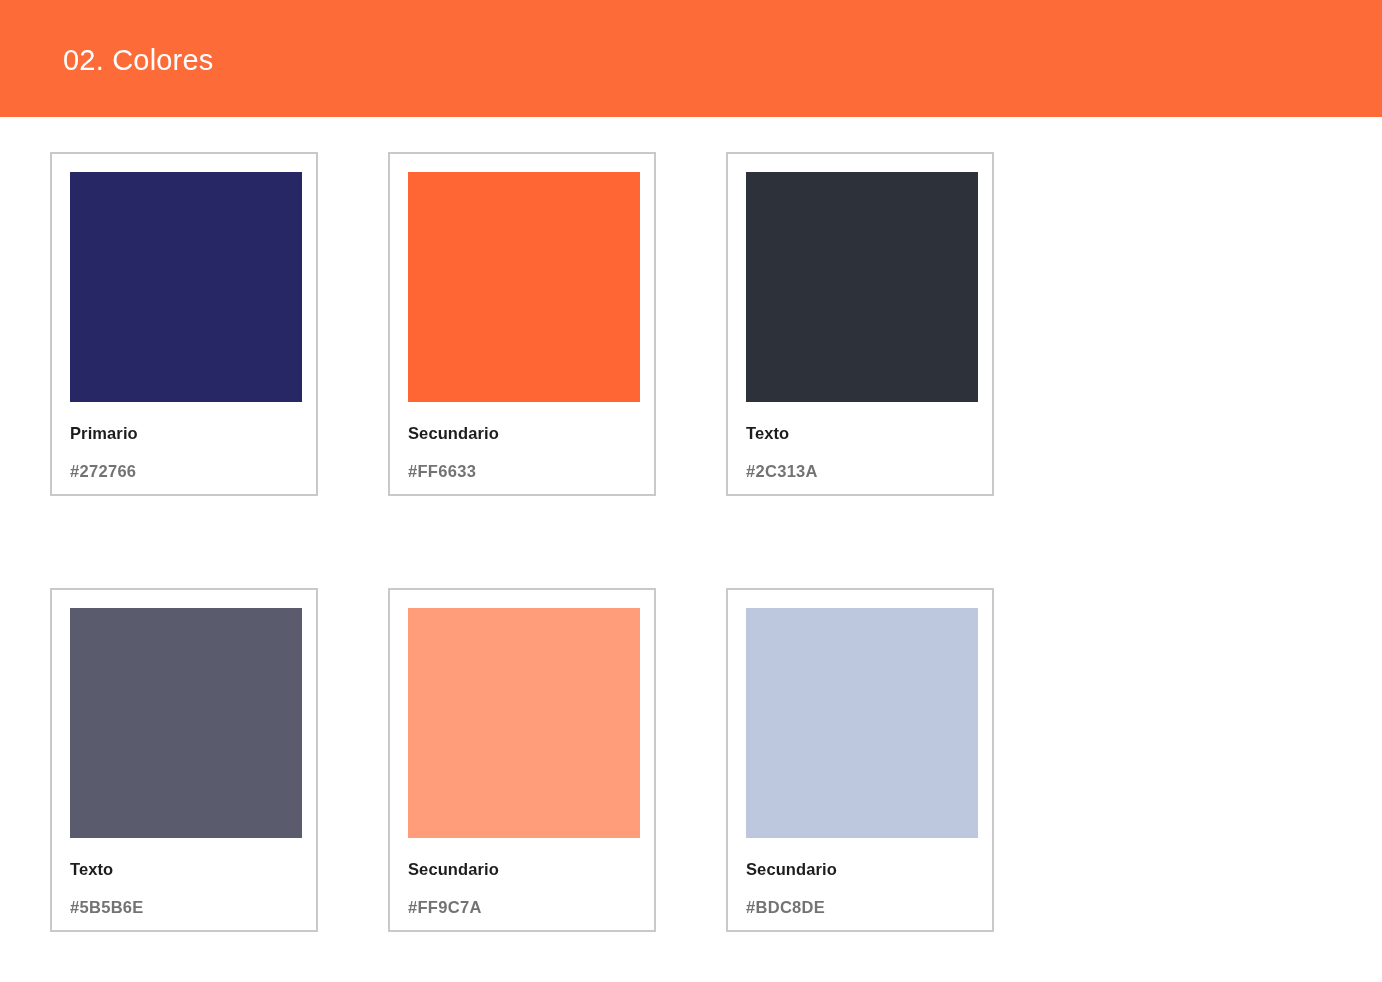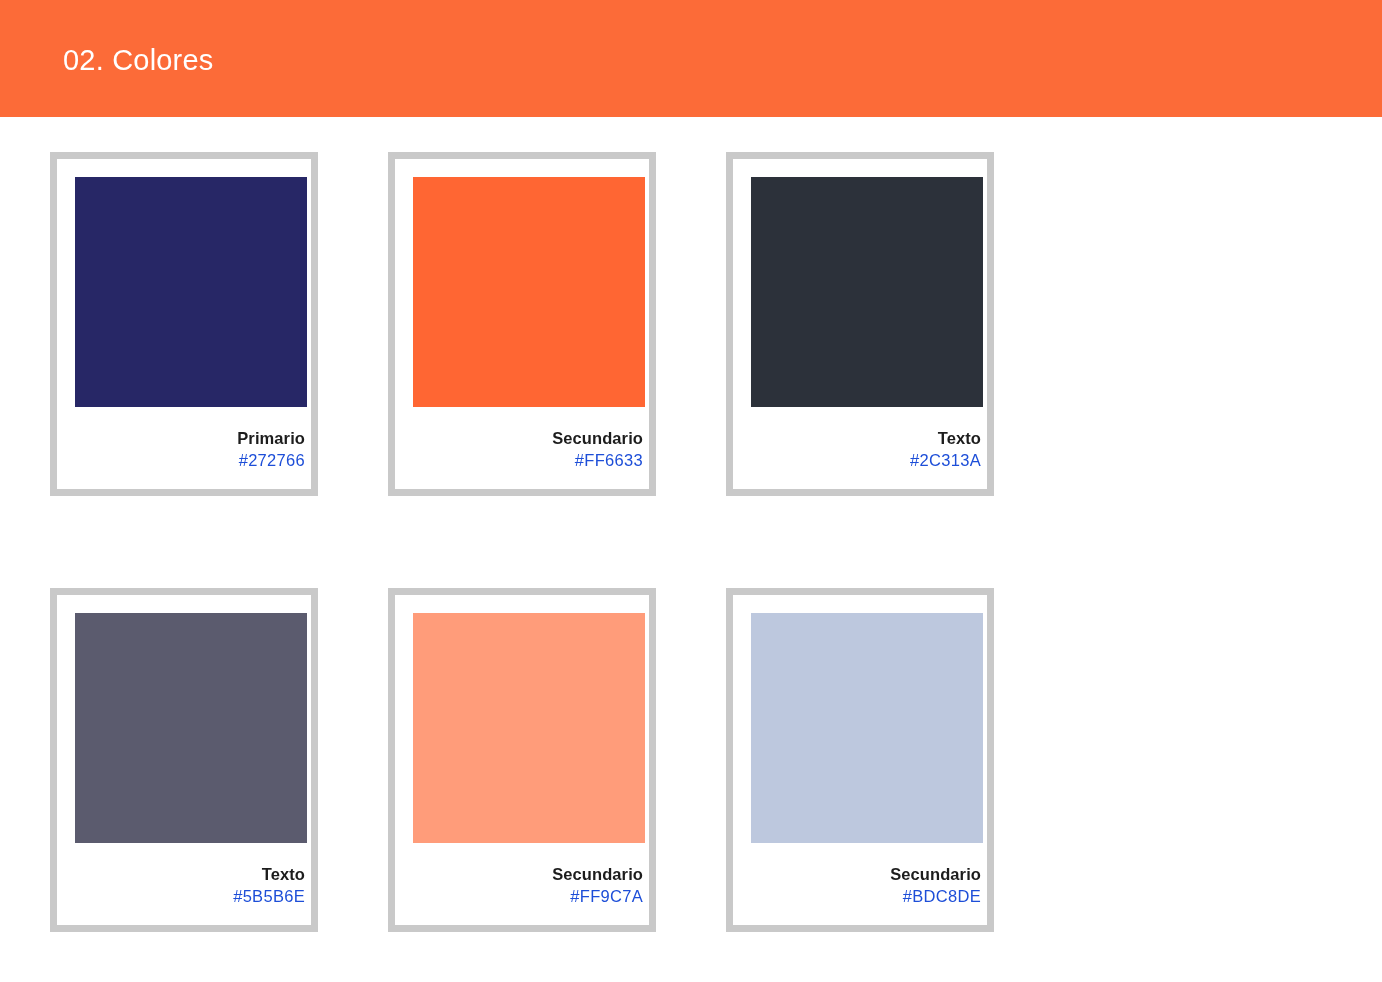--- a/index.html
+++ b/index.html
@@ -12,21 +12,20 @@
     height: 982px;
     background: #ffffff;
     font-family: "Liberation Sans", sans-serif;
     overflow: hidden;
   }
   .page {
     position: relative;
     width: 1242px;
     height: 982px;
     background: #ffffff;
-    text-align: right;
   }
   .header {
     position: absolute;
     left: 0;
     top: 0;
     width: 1382px;
     height: 117px;
     background: #FC6B38;
     box-sizing: border-box;
   }
@@ -50,21 +49,21 @@
   .swatch-row {
     display: flex;
     gap: 70px;
   }
   .swatch-row.row-2 {
     margin-top: 92px;
   }
   .swatch-card {
     width: 268px;
     height: 344px;
-    border: 7px solid #d946ef;
+    border: 2px solid #d946ef;
     background: #ffffff;
     box-sizing: border-box;
     position: relative;
     flex: 0 0 auto;
   }
   .swatch-card.is-empty {
     border: none;
     background: transparent;
   }
   .swatch-chip {
@@ -83,25 +82,25 @@
   .swatch-name {
     font-size: 16.5px;
     font-weight: 700;
     color: #1d1d1d;
     line-height: 22px;
     letter-spacing: 0.1px;
     white-space: nowrap;
   }
   .swatch-hex {
     font-size: 16.5px;
-    font-weight: 400;
-    color: #1d4ed8;
+    font-weight: 700;
+    color: #737373;
     line-height: 22px;
     letter-spacing: 0.3px;
-    margin-top: 0px;
+    margin-top: 16px;
     white-space: nowrap;
   }
 </style>
 </head>
 <body>
 
 <div class="page" style="background: rgb(255, 255, 255);">
 
   <div class="header" style="background: rgb(252, 107, 56);">
     <div class="header-title" style="color: rgb(255, 255, 255);">02. Colores</div>

